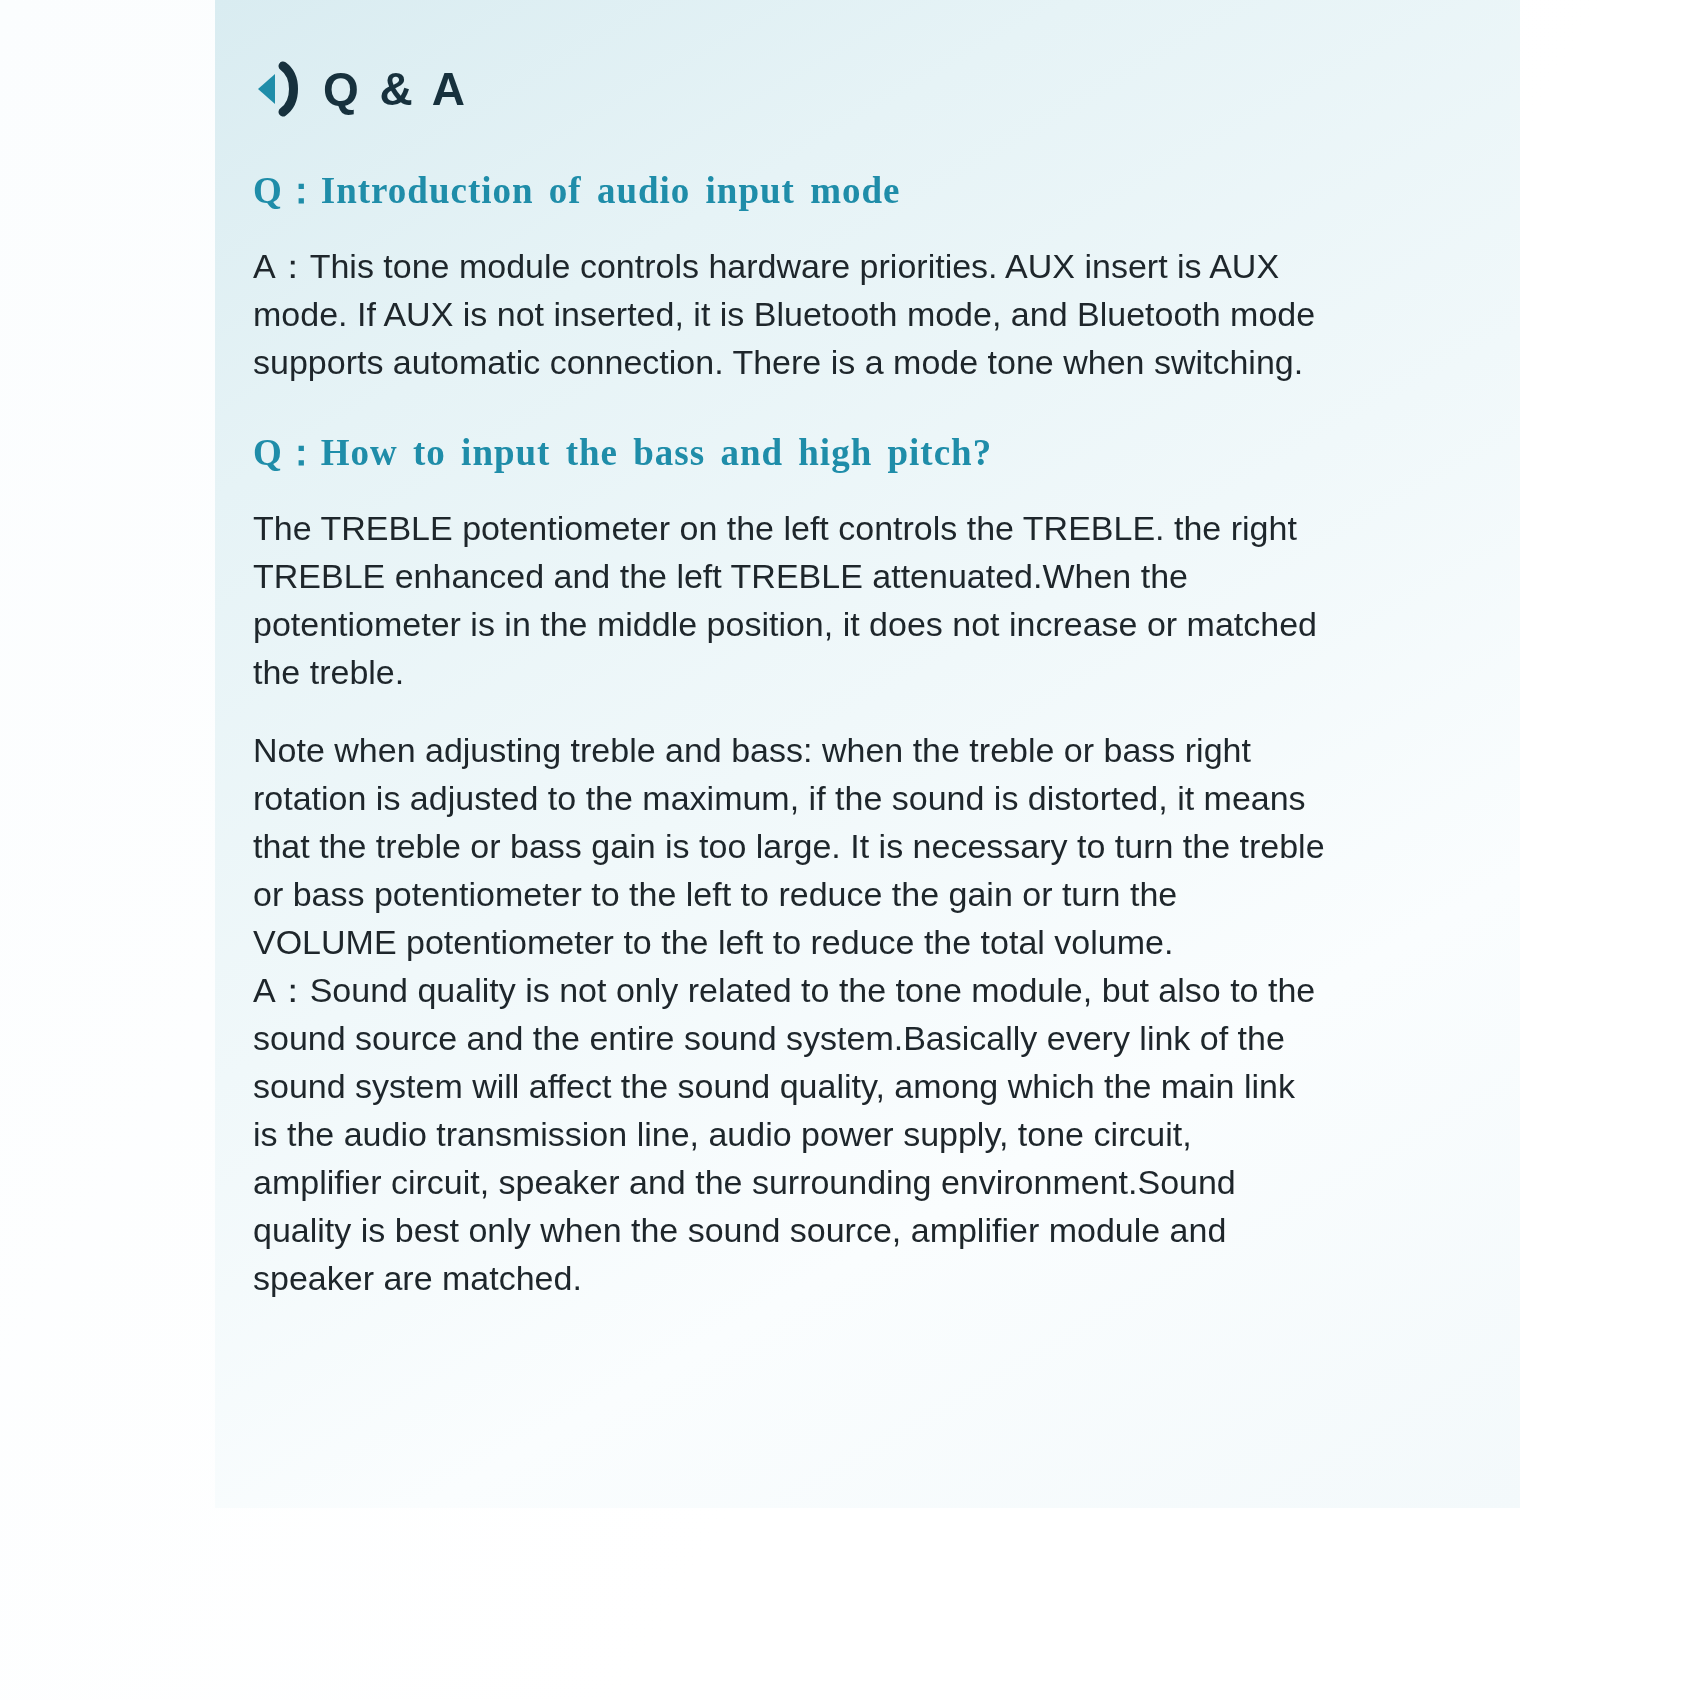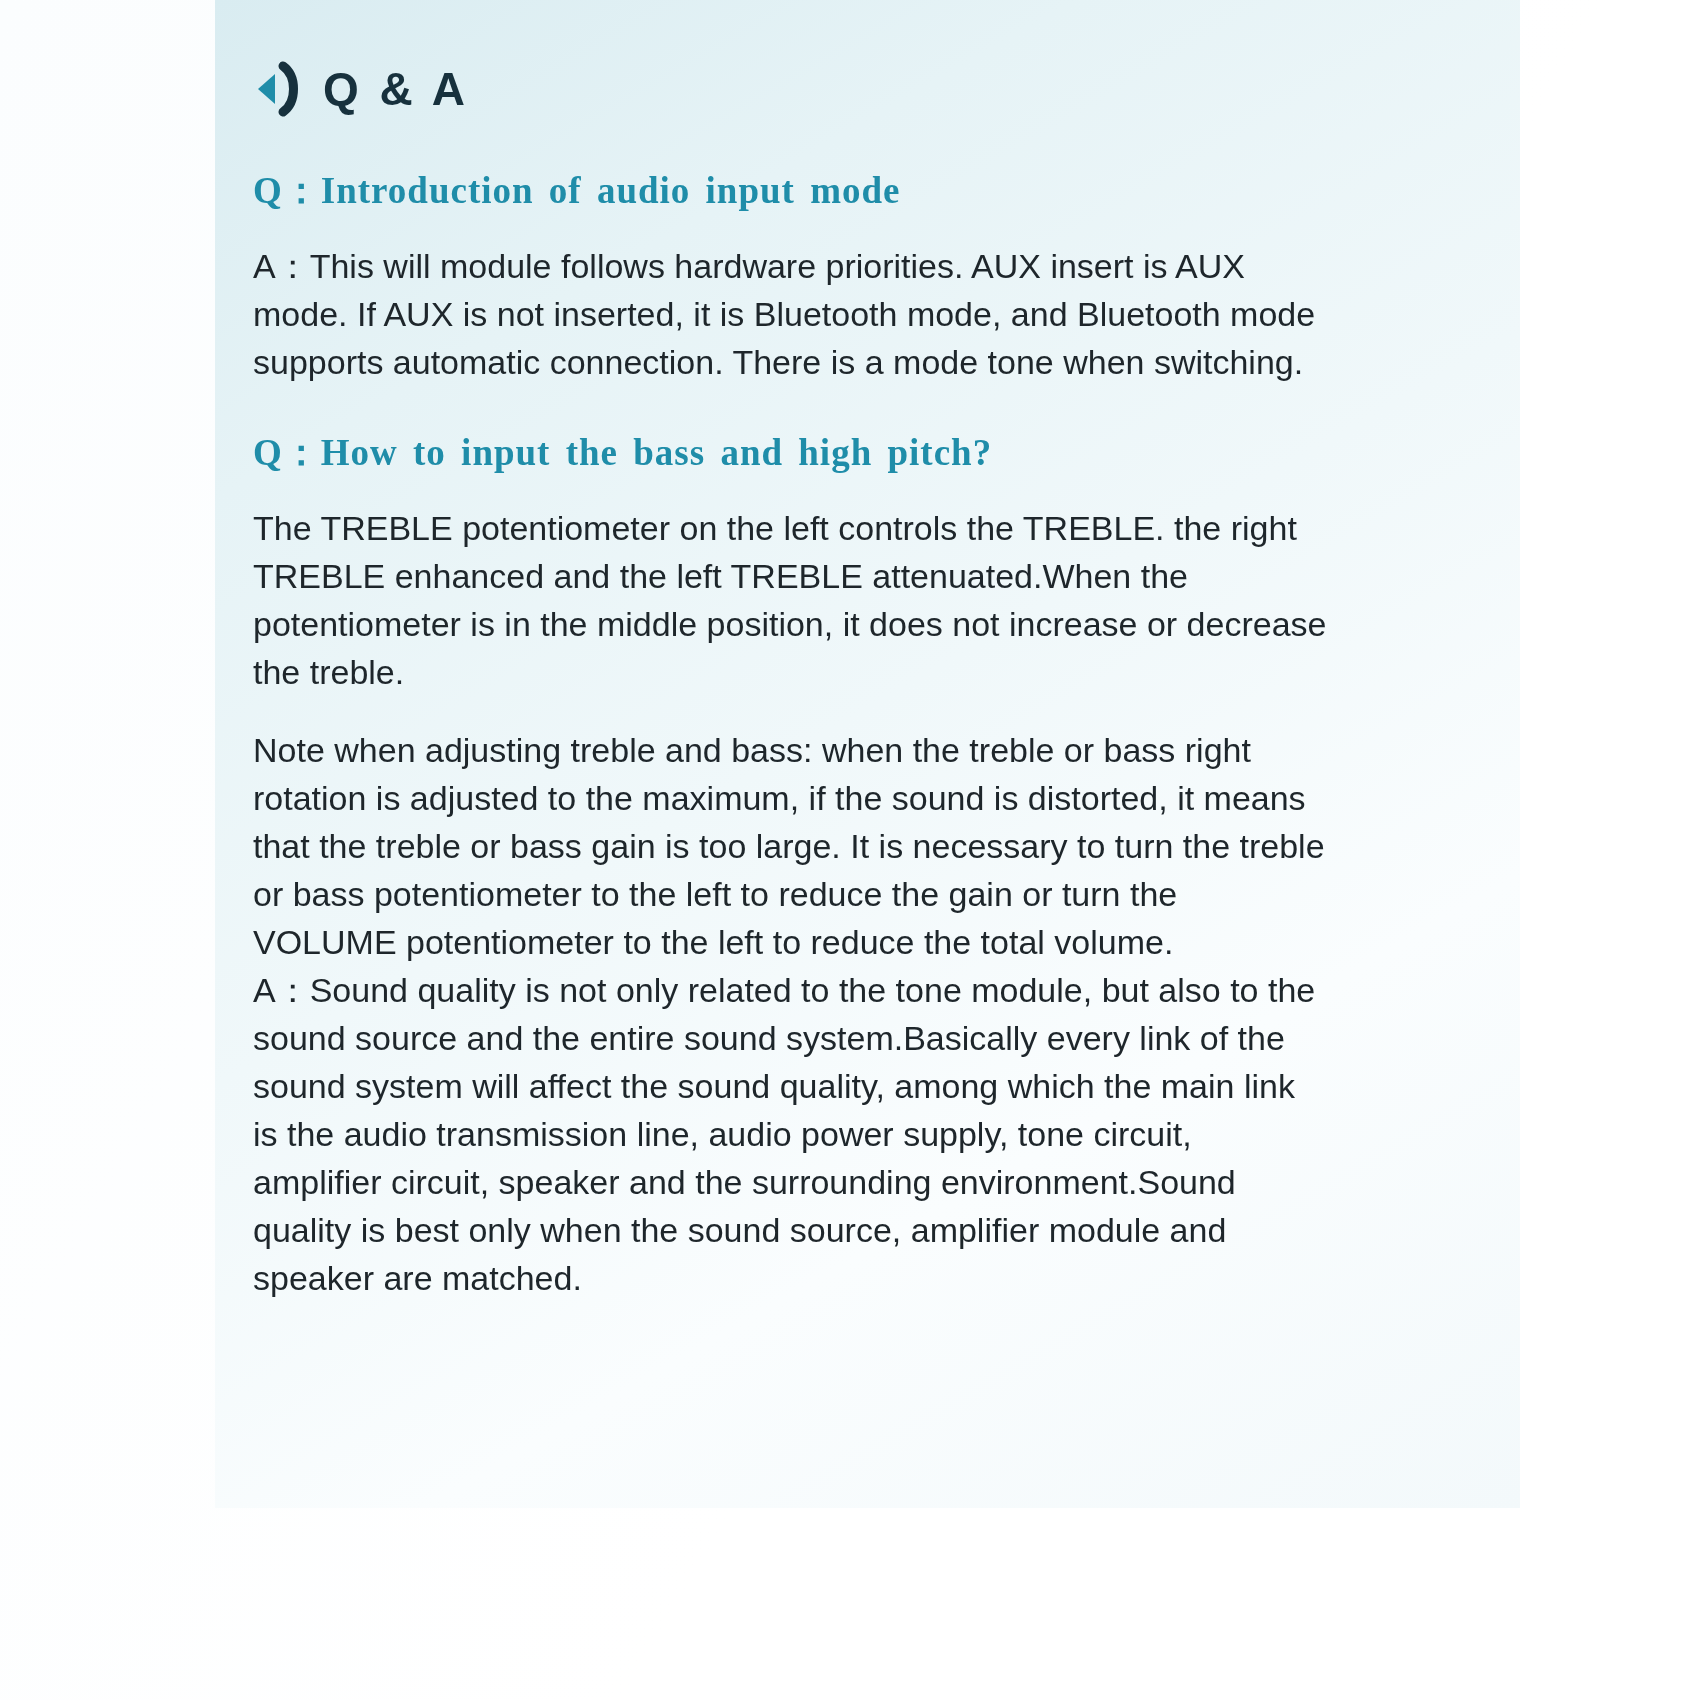--- a/index.html
+++ b/index.html
@@ -93,26 +93,26 @@
         <svg viewBox="0 0 52 62" width="52" height="62" aria-hidden="true">
           <polygon points="22,16 22,46 5,31" fill="#1f8da9"></polygon>
           <path d="M30 8 C 44 18, 44 44, 30 54" stroke="#17313d" stroke-width="9" fill="none" stroke-linecap="round"></path>
         </svg>
       </span>
       <span class="title">Q &amp; A</span>
     </div>
 
     <div class="qa-section">
       <div class="qa-question">Q：Introduction of audio input mode</div>
-      <p class="qa-answer">A：This will module follows hardware priorities. AUX insert is AUX mode. If AUX is not inserted, it is Bluetooth mode, and Bluetooth mode supports automatic connection. There is a mode tone when switching.</p>
+      <p class="qa-answer">A：This tone module controls hardware priorities. AUX insert is AUX mode. If AUX is not inserted, it is Bluetooth mode, and Bluetooth mode supports automatic connection. There is a mode tone when switching.</p>
     </div>
 
     <div class="qa-section">
       <div class="qa-question">Q：How to input the bass and high pitch?</div>
-      <p class="qa-answer">The TREBLE potentiometer on the left controls the TREBLE. the right TREBLE enhanced and the left TREBLE attenuated.When the potentiometer is in the middle position, it does not increase or decrease the treble.</p>
+      <p class="qa-answer">The TREBLE potentiometer on the left controls the TREBLE. the right TREBLE enhanced and the left TREBLE attenuated.When the potentiometer is in the middle position, it does not increase or matched the treble.</p>
       <p class="qa-answer">Note when adjusting treble and bass: when the treble or bass right rotation is adjusted to the maximum, if the sound is distorted, it means that the treble or bass  gain is too large. It is necessary to turn the treble or bass potentiometer to the left to reduce the gain or turn the VOLUME potentiometer to the left to reduce the total volume.</p>
     </div>
 
     <div class="qa-section">
       <p class="qa-answer">A：Sound quality is not only related to the tone module, but also to the sound source and the entire sound system.Basically every link of the sound system will affect the sound quality, among which the main link is the audio transmission line, audio power supply, tone circuit, amplifier circuit, speaker and the surrounding environment.Sound quality is best only when the sound source, amplifier module and speaker are matched.</p>
     </div>
 
   </div>
 </div>
 

